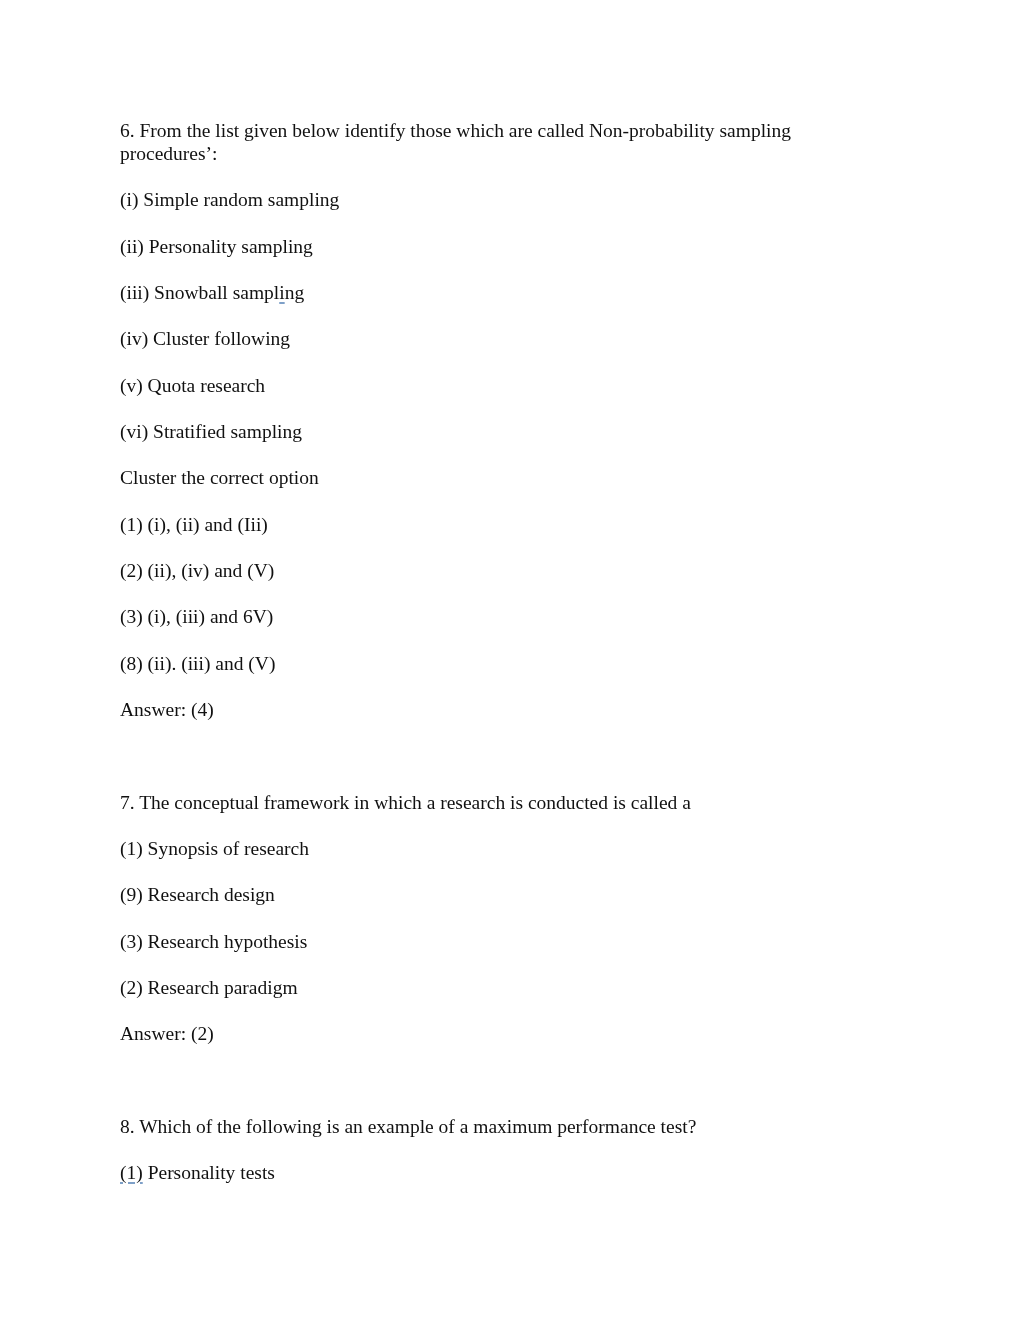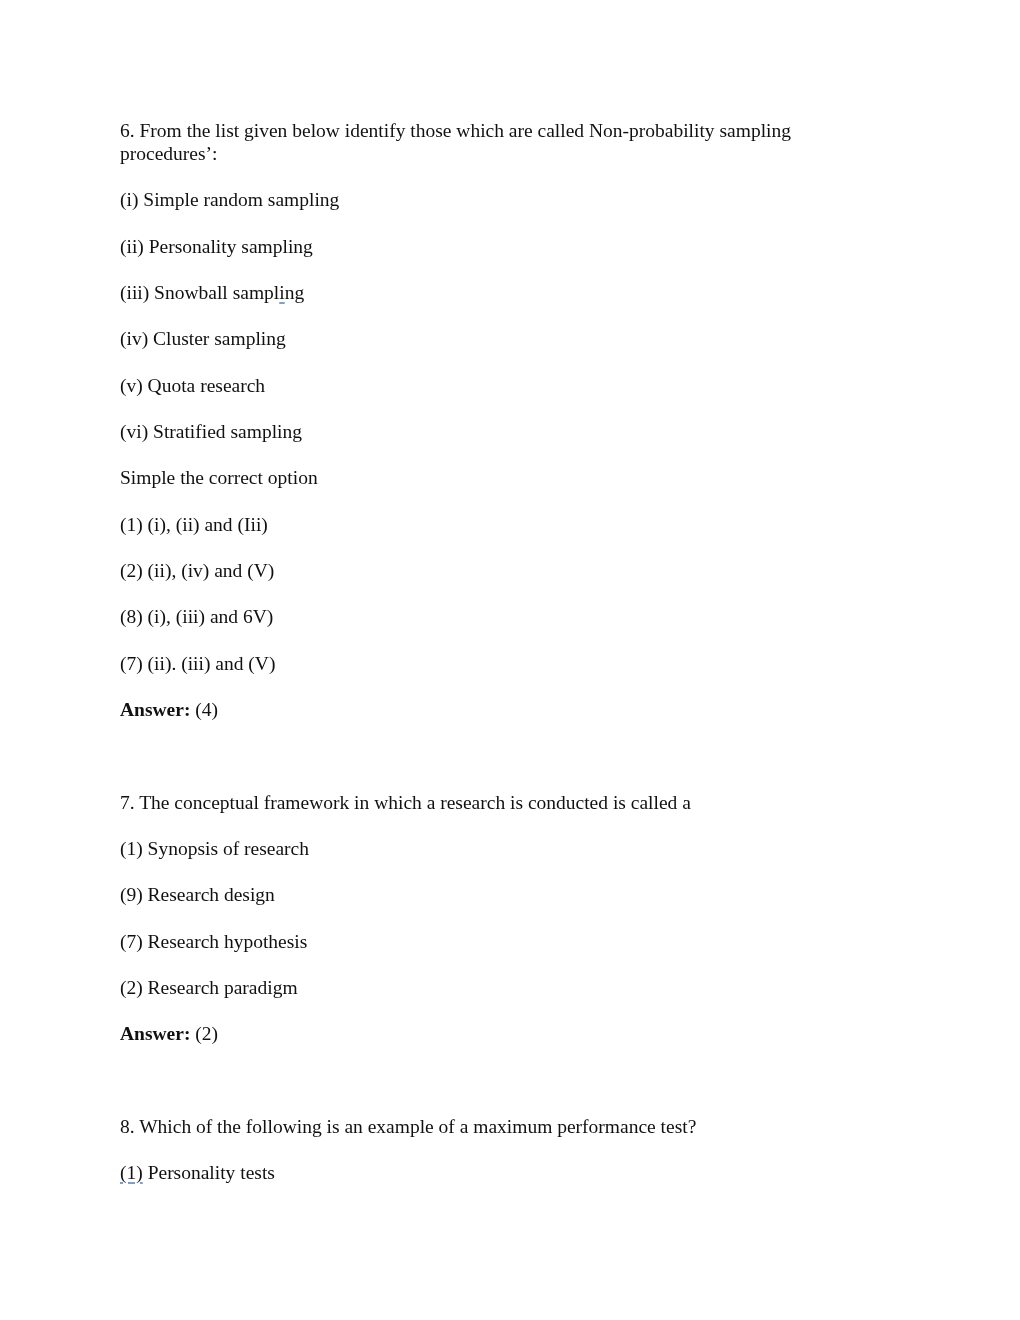--- a/index.html
+++ b/index.html
@@ -3,49 +3,49 @@
   <meta charset="utf-8">
   <style>
     html, body { margin: 0; padding: 0; background: #ffffff; }
     body { width: 1020px; height: 1320px; position: relative; overflow: hidden; }
     .page {
       position: absolute; left: 120px; top: 119px; width: 720px;
       font-family: "Liberation Serif", serif; font-size: 19.5px; color: #111111;
       line-height: 23px;
     }
     .line { position: absolute; left: 0; white-space: nowrap; }
-    .bold { font-weight: bold; text-align: right; }
+    .bold { font-weight: normal; text-align: right; }
     .mark { text-decoration: underline; text-decoration-color: #7ea0c8; text-decoration-thickness: 1.5px; text-underline-offset: 3px; }
   </style>
 </head>
 <body>
 
 <div class="page">
 
   <div class="line" style="top:0px">6. From the list given below identify those which are called Non-probability sampling</div>
   <div class="line" style="top:23px">procedures’:</div>
 
   <div class="line" style="top:69px">(i) Simple random sampling</div>
   <div class="line" style="top:116px">(ii) Personality sampling</div>
   <div class="line" style="top:162px"><span>(iii) Snowball sampl</span><span class="mark">i</span><span>ng</span></div>
-  <div class="line" style="top:208px">(iv) Cluster sampling</div>
+  <div class="line" style="top:208px">(iv) Cluster following</div>
   <div class="line" style="top:255px">(v) Quota research</div>
   <div class="line" style="top:301px">(vi) Stratified sampling</div>
 
-  <div class="line" style="top:347px">Simple the correct option</div>
+  <div class="line" style="top:347px">Cluster the correct option</div>
 
   <div class="line" style="top:394px">(1) (i), (ii) and (Iii)</div>
   <div class="line" style="top:440px">(2) (ii), (iv) and (V)</div>
-  <div class="line" style="top:486px">(8) (i), (iii) and 6V)</div>
-  <div class="line" style="top:533px">(7) (ii). (iii) and (V)</div>
+  <div class="line" style="top:486px">(3) (i), (iii) and 6V)</div>
+  <div class="line" style="top:533px">(8) (ii). (iii) and (V)</div>
 
   <div class="line" style="top:579px"><span class="bold">Answer:</span><span> (4)</span></div>
 
   <div class="line" style="top:672px">7. The conceptual framework in which a research is conducted is called a</div>
   <div class="line" style="top:718px">(1) Synopsis of research</div>
   <div class="line" style="top:764px">(9) Research design</div>
-  <div class="line" style="top:811px">(7) Research hypothesis</div>
+  <div class="line" style="top:811px">(3) Research hypothesis</div>
   <div class="line" style="top:857px">(2) Research paradigm</div>
   <div class="line" style="top:903px"><span class="bold">Answer:</span><span> (2)</span></div>
 
   <div class="line" style="top:996px">8. Which of the following is an example of a maximum performance test?</div>
   <div class="line" style="top:1042px"><span class="mark">(1)</span><span> Personality tests</span></div>
 </div>
 
 </body></html>

